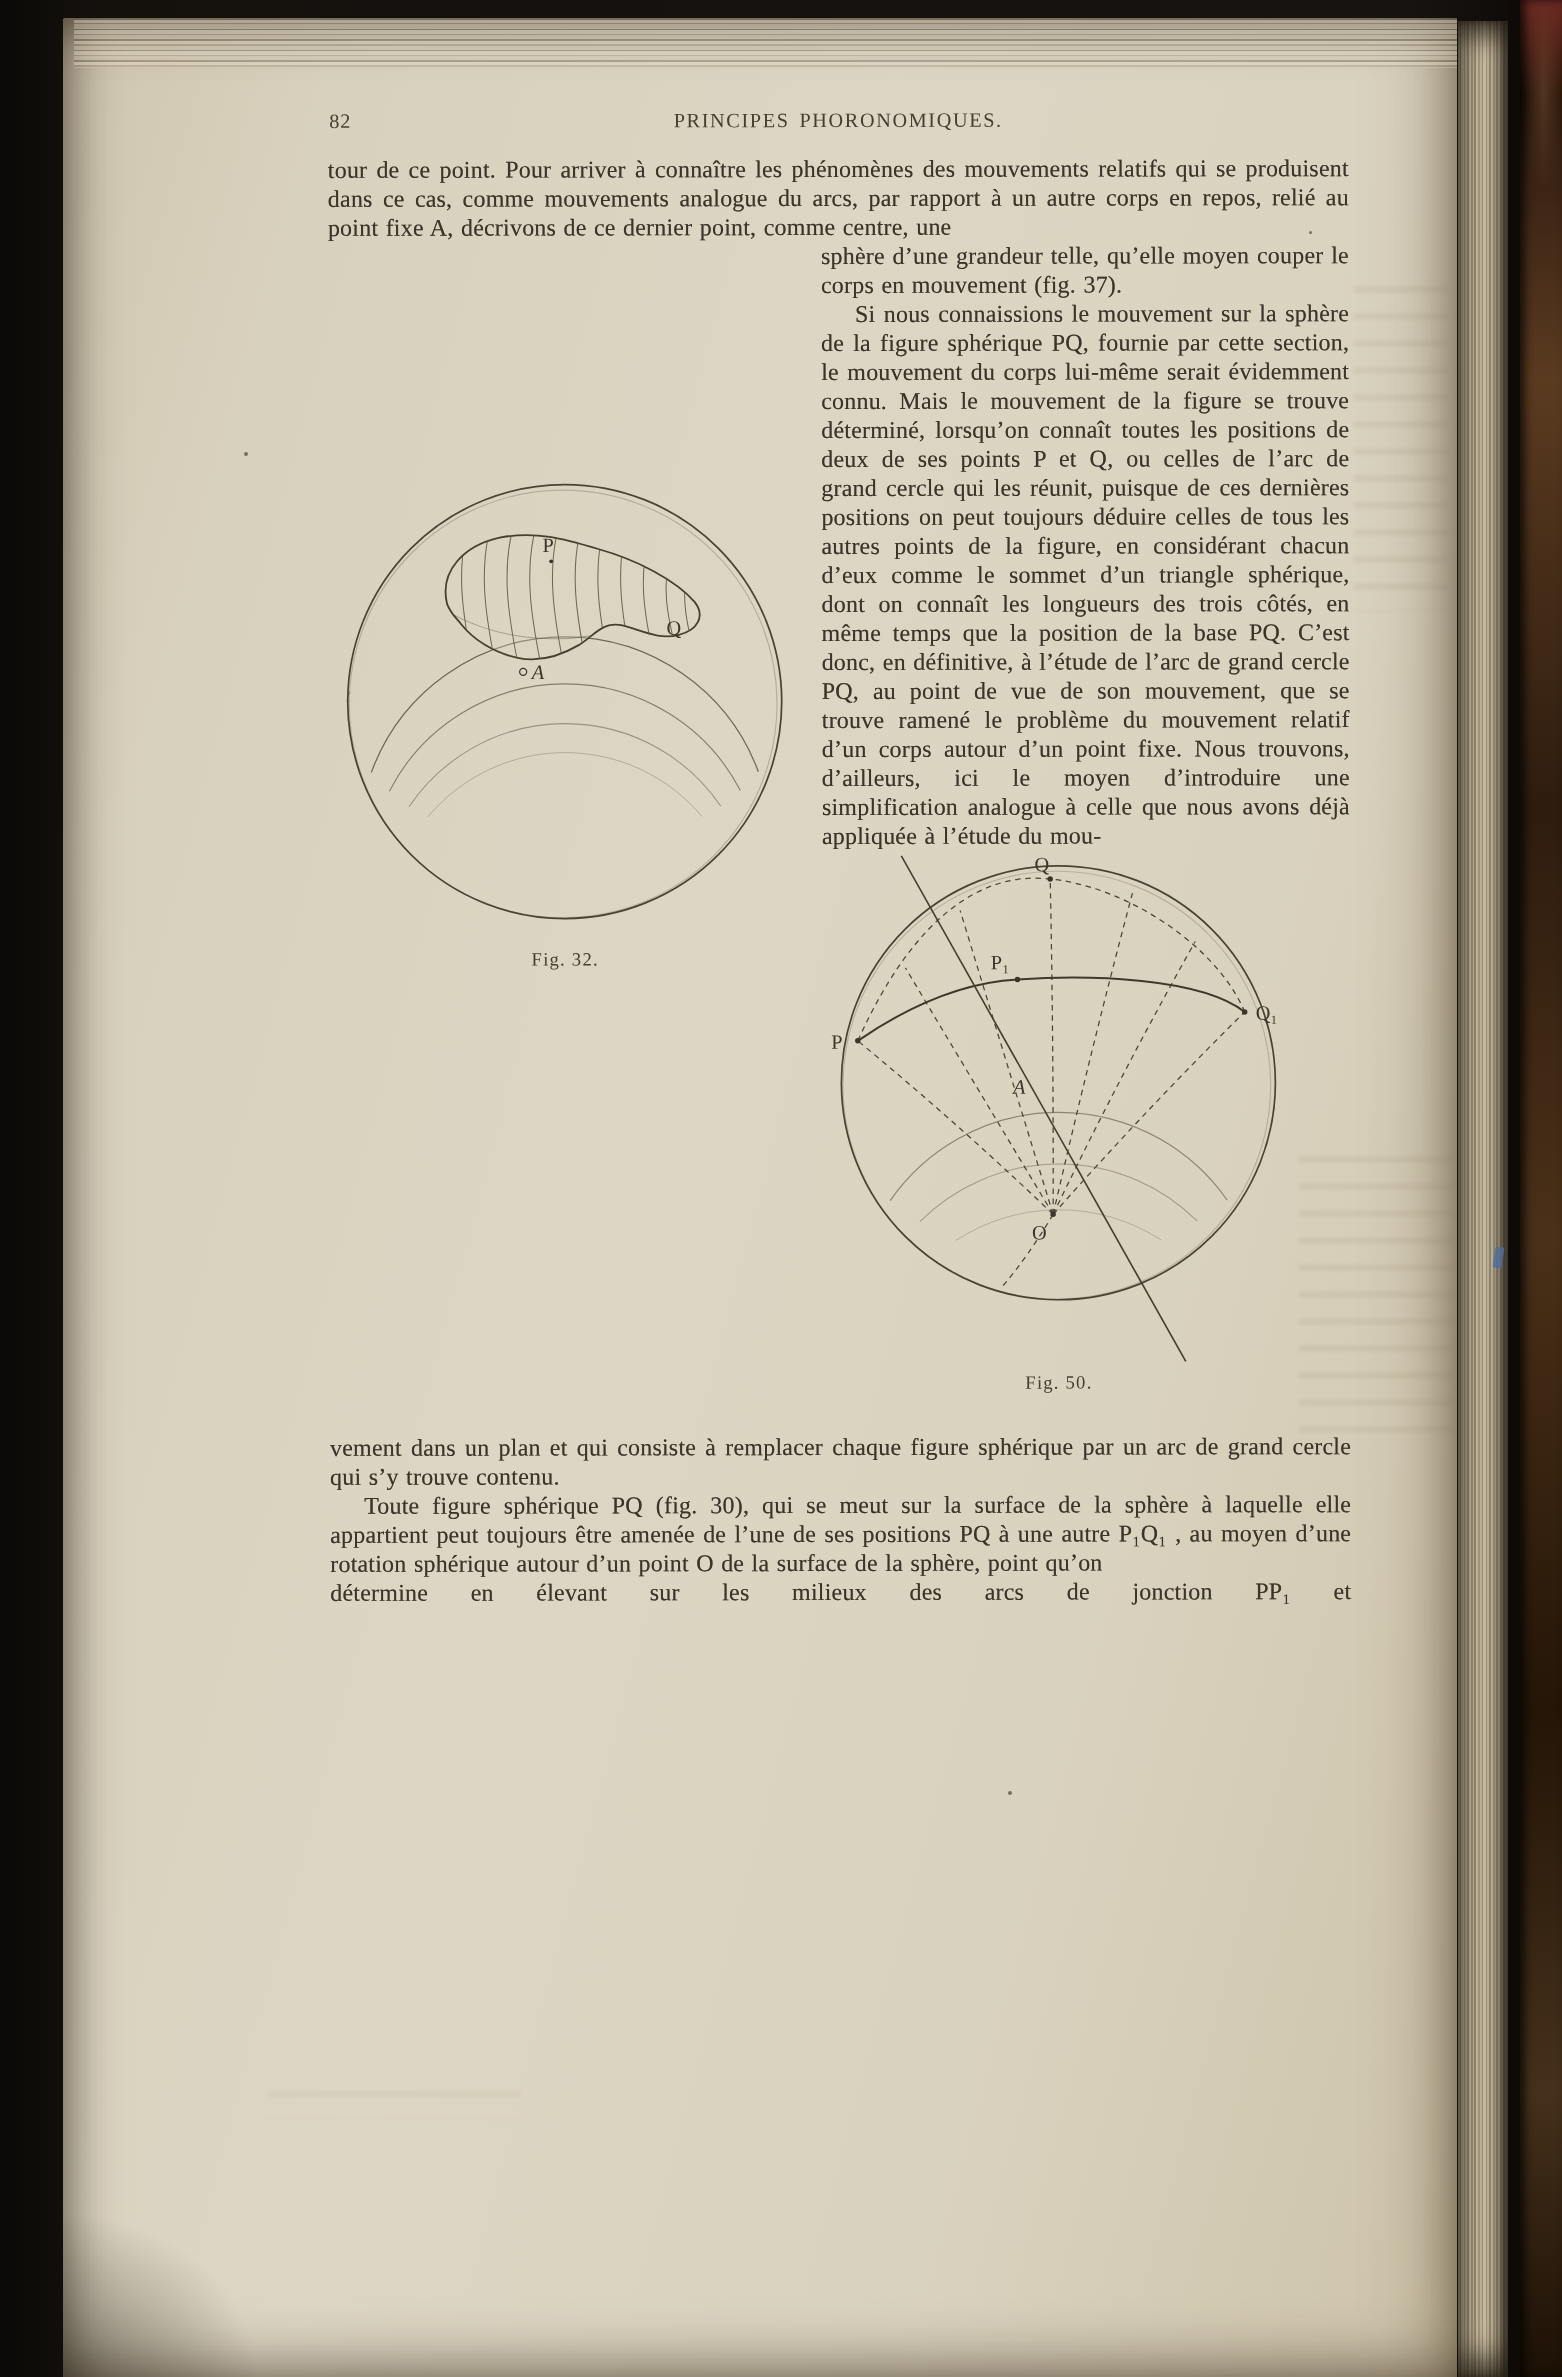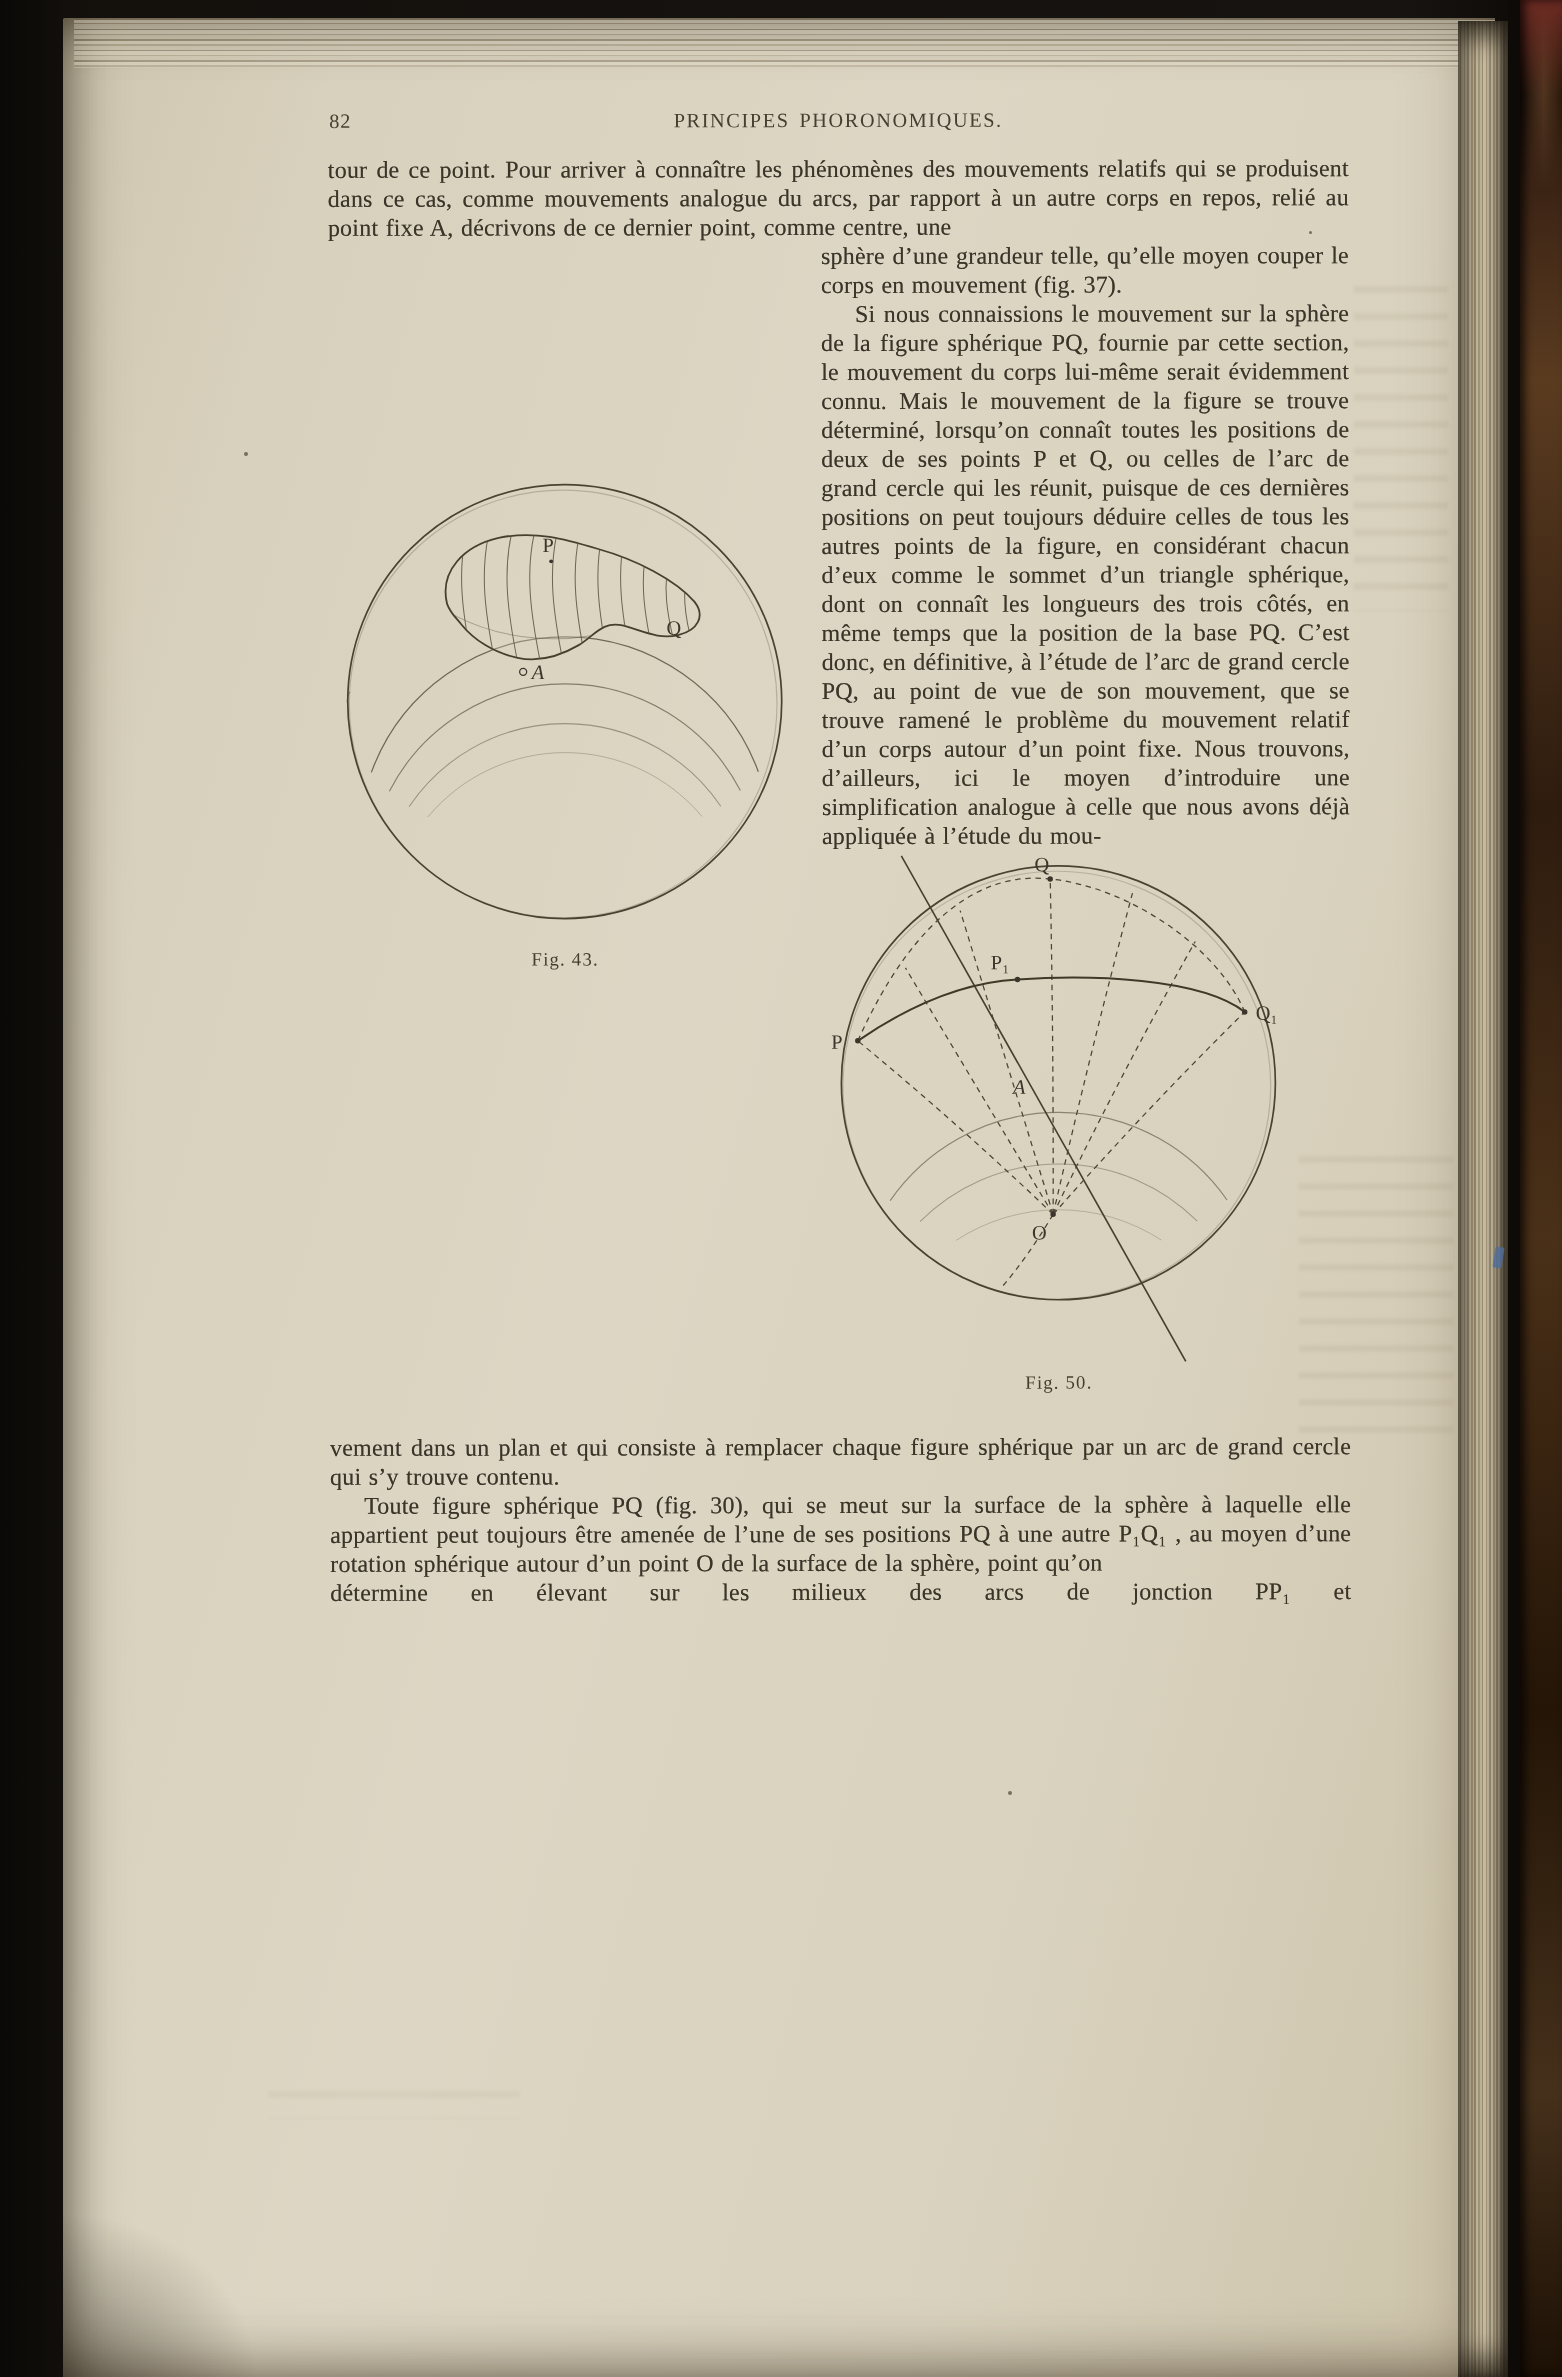--- a/index.html
+++ b/index.html
@@ -5,21 +5,21 @@
   html,body{margin:0;padding:0;background:#0e0c09;}
   .scene{position:relative;width:1563px;height:2377px;background:linear-gradient(90deg,#0b0907 0%,#14110d 6%,#171310 90%,#0a0806 100%);overflow:hidden;font-family:"Liberation Serif","DejaVu Serif",serif;}
 
   
   .page{position:absolute;left:63px;top:18px;width:1394px;height:2360px;
     background:linear-gradient(105deg,#cfc6af 0%,#d8d1bd 14%,#ddd6c4 42%,#d9d2be 72%,#cdc3aa 100%);
     box-shadow:inset 23px 0 57px -20.3px rgba(40,32,20,.55),
                inset -37px 0 73px -24.4px rgba(80,62,35,.5),
                inset 0 28px 45px -20.3px rgba(50,40,25,.55),
                inset 0 -37px 65px -28.5px rgba(60,48,30,.4);
-    border-radius:2.4px 0 0 2.4px;padding-left:38px;}
+    border-radius:2.4px 0 0 2.4px;}
   .top-edge{position:absolute;top:0;left:11.4px;right:0;height:50px;opacity:.75;
     background:repeating-linear-gradient(180deg,rgba(90,76,52,.45) 0 1.6px,rgba(228,221,203,.55) 1.6px 4.9px,rgba(140,124,94,.35) 4.9px 6.5px,rgba(215,207,188,.5) 6.5px 10.6px);}
   .corner-shadow{position:absolute;left:0;bottom:0;width:211px;height:179px;
     background:radial-gradient(ellipse at 0% 100%,rgba(30,24,14,.45) 0%,rgba(30,24,14,0) 65%);}
 
   
   .ghost{position:absolute;filter:blur(1.6px);opacity:.5;
     background:repeating-linear-gradient(180deg,rgba(120,108,84,.18) 0 7.3px,rgba(0,0,0,0) 7.3px 27px);}
   .g1{left:1291px;top:268px;width:94px;height:325px;}
   .g2{left:1236px;top:1138px;width:154px;height:281px;}
@@ -113,21 +113,21 @@
             <path d="M160,185 C220,216 300,226 380,200" opacity="0.5"></path>
           </g>
           <g font-size="26" fill="#3b352b">
             <text x="272" y="104">P</text>
             <circle cx="283" cy="116" r="2.5" fill="#3b352b"></circle>
             <text x="430" y="210">Q</text>
             <circle cx="247" cy="257" r="4.5" fill="none" stroke="#3b352b" stroke-width="1.6"></circle>
             <text x="258" y="266" font-style="italic">A</text>
           </g>
         </svg>
-        <figcaption class="caption">Fig. 43.</figcaption>
+        <figcaption class="caption">Fig. 32.</figcaption>
       </figure>
 
       <p class="para"><span>sphère d’une grandeur telle, qu’elle moyen couper le corps en mouvement (</span><span class="it">fig.</span><span> 37).</span></p>
       <p class="para indent"><span>Si nous connaissions le mouvement sur la sphère de la figure sphérique PQ, fournie par cette section, le mouvement du corps lui-même serait évidemment connu. Mais le mouvement de la figure se trouve déterminé, lorsqu’on connaît toutes les positions de deux de ses points P et Q, ou celles de l’arc de grand cercle qui les réunit, puisque de ces dernières positions on peut toujours déduire celles de tous les autres points de la figure, en considérant chacun d’eux comme le sommet d’un triangle sphérique, dont on connaît les longueurs des trois côtés, en même temps que la position de la base PQ. C’est donc, en définitive, à l’étude de l’arc de grand cercle PQ, au point de vue de son mouvement, que se trouve ramené le problème du mouvement relatif d’un corps autour d’un point fixe. Nous trouvons, d’ailleurs, ici le moyen d’introduire une simplification analogue à celle que nous avons déjà appliquée à l’étude du mou-</span></p>
 
       <figure class="figurewrap fig30">
         <svg width="470" height="510" viewBox="0 0 600 650">
           <g fill="none" stroke="#4a4332" stroke-width="2.2">
             <circle cx="300" cy="292" r="277"></circle>
             <circle cx="298" cy="295" r="273" opacity="0.24" stroke-width="1.5"></circle>

